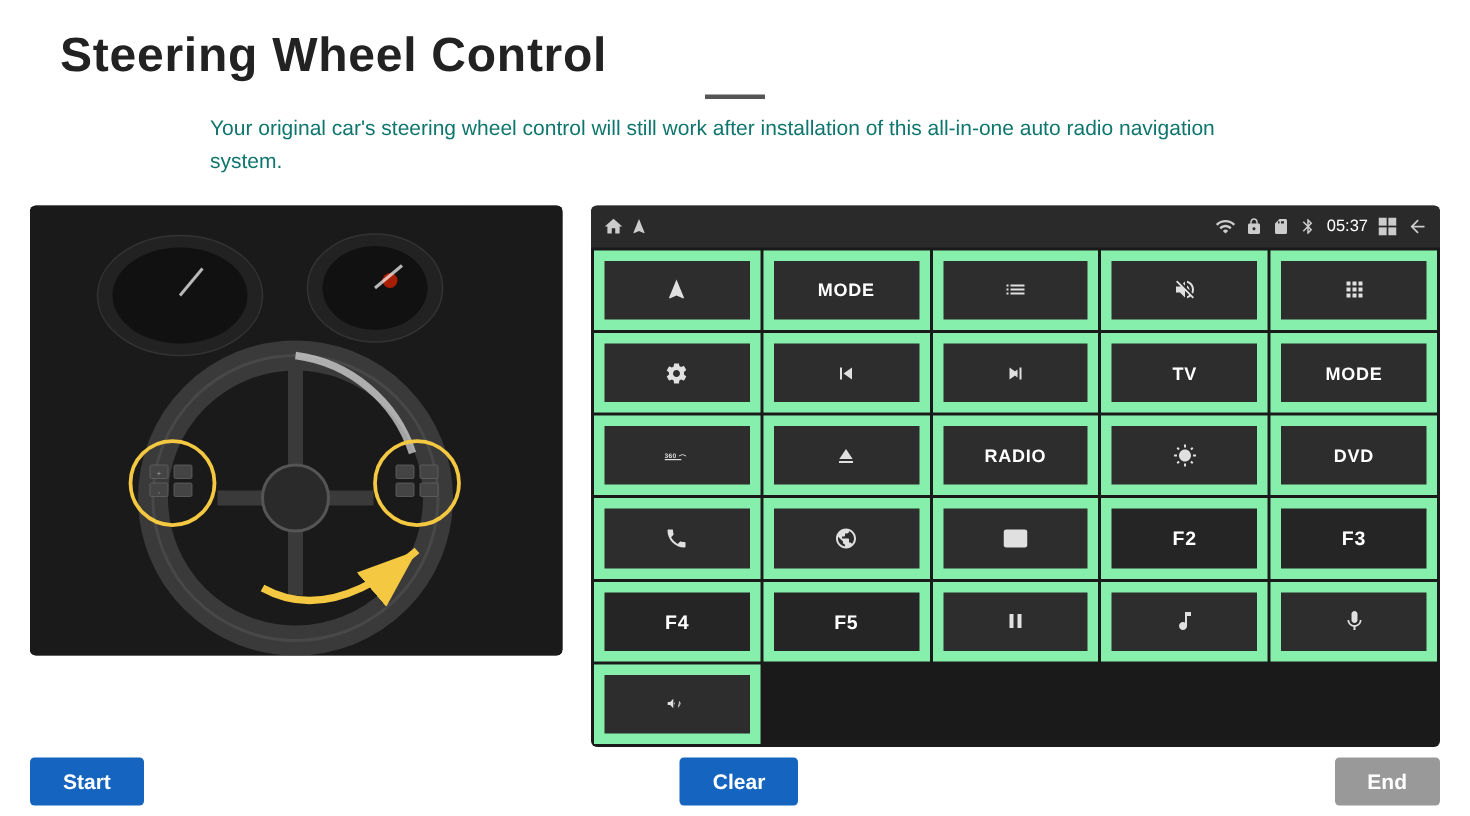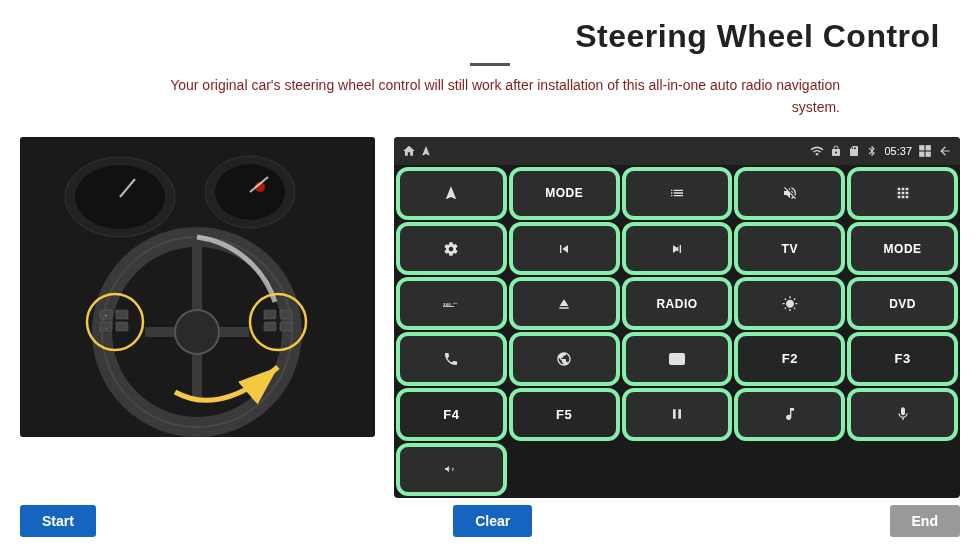--- a/index.html
+++ b/index.html
@@ -14,42 +14,42 @@
     .page-container {
       width: 980px;
       height: 544px;
       display: flex;
       flex-direction: column;
       align-items: center;
       background: #fff;
     }
 
     .header-section {
-      text-align: right;
+      text-align: left;
       padding: 18px 40px 8px;
       width: 100%;
     }
 
     .main-title {
       font-size: 32px;
       font-weight: 900;
       color: #222;
       letter-spacing: 0.5px;
     }
 
     .title-divider {
       width: 40px;
       height: 3px;
       background: #555;
       margin: 8px auto;
     }
 
     .subtitle {
       font-size: 14px;
-      color: #7f1d1d;
+      color: #0f766e;
       line-height: 1.6;
       max-width: 700px;
       margin: 0 auto;
     }
 
     .content-section {
       display: flex;
       width: 100%;
       flex: 1;
       padding: 10px 20px 0;
@@ -114,30 +114,30 @@
     .panel-grid {
       display: grid;
       grid-template-columns: repeat(5, 1fr);
       gap: 2px;
       padding: 2px;
       flex: 1;
     }
 
     .panel-btn {
       background: #2d2d2d;
-      border: 4px solid #86efac;
+      border: 7px solid #86efac;
       color: #e0e0e0;
       display: flex;
       align-items: center;
       justify-content: center;
       font-size: 11px;
       font-weight: 600;
       cursor: pointer;
       min-height: 38px;
-      border-radius: 12px;
+      border-radius: 0;
       letter-spacing: 0.5px;
     }
 
     .panel-btn svg {
       width: 16px;
       height: 16px;
       fill: #e0e0e0;
     }
 
     .panel-btn.text-btn {

